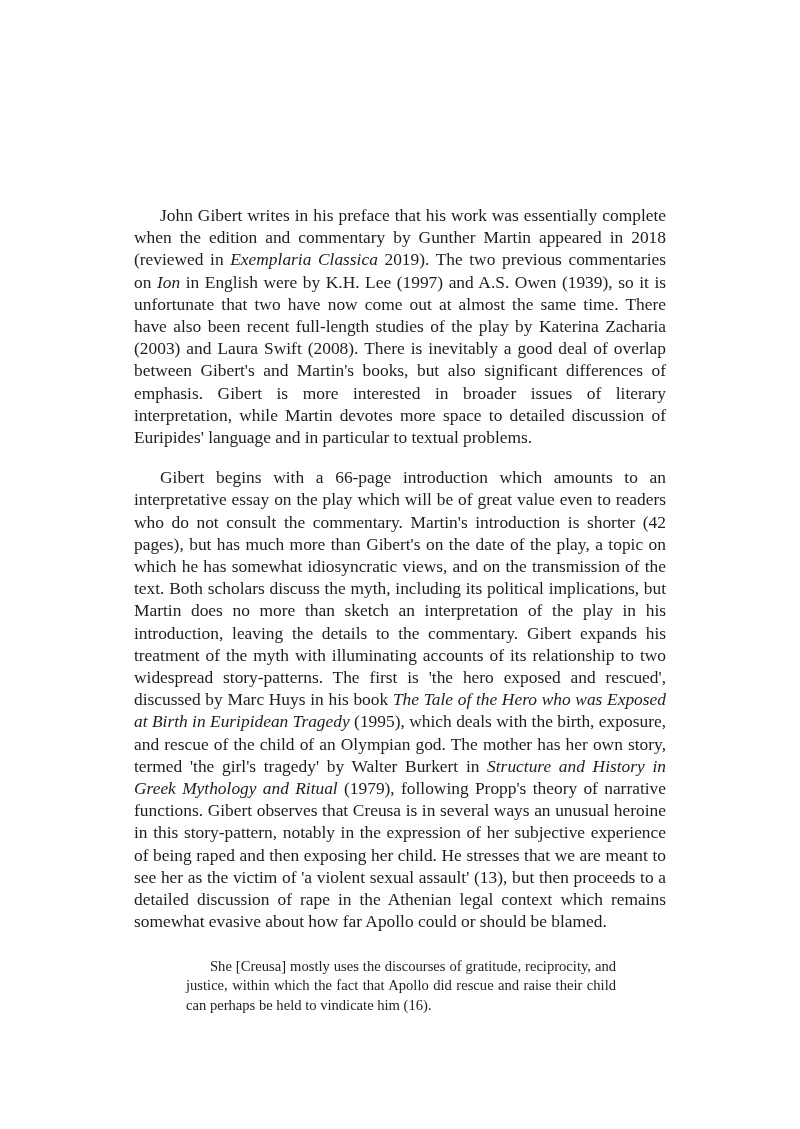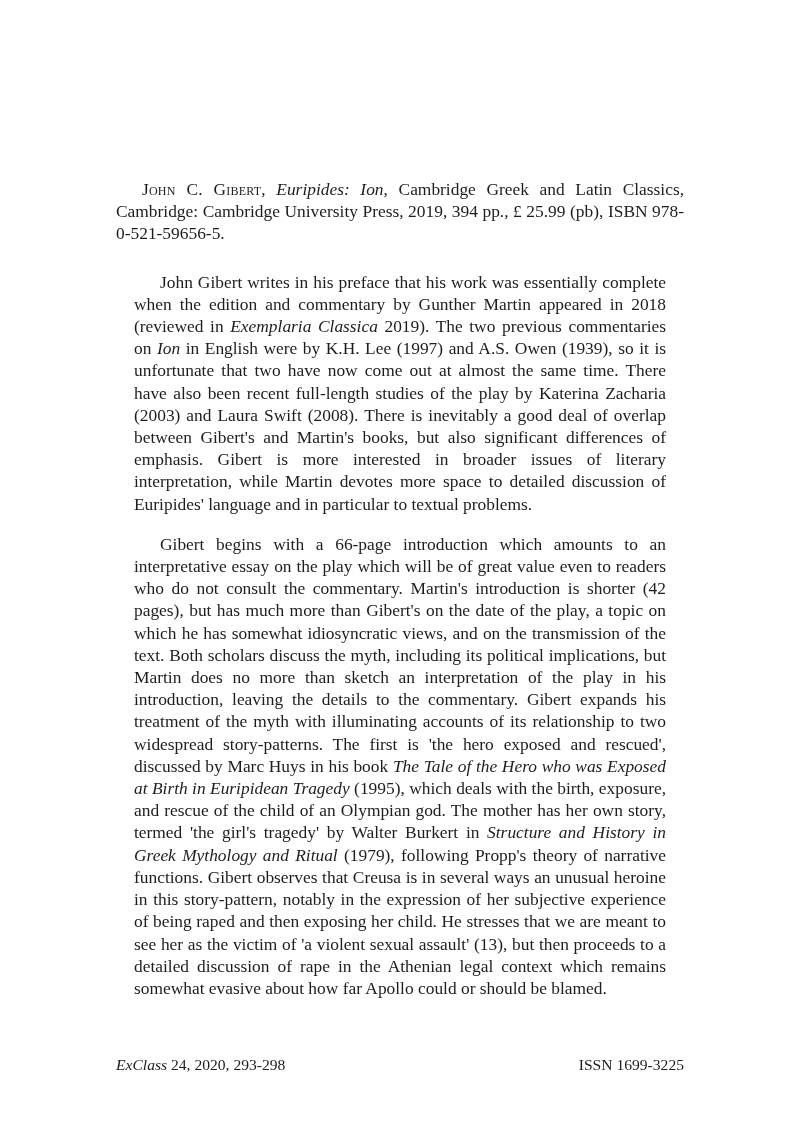--- a/index.html
+++ b/index.html
@@ -94,39 +94,31 @@
     white-space: nowrap;
   }
 </style>
 </head>
 <body>
 
 <div class="page">
 
   <div class="content">
 
-    <p class="citation">
-      <span class="smallcaps">John C. Gibert</span><span>, </span><span class="ital">Euripides: Ion</span><span>, Cambridge Greek and Latin Classics, Cambridge: Cambridge University Press, 2019, 394 pp., £ 25.99 (pb), ISBN 978-0-521-59656-5.</span>
-    </p>
 
     <div class="body-block">
 
       <p class="para">
         <span>John Gibert writes in his preface that his work was essentially complete when the edition and commentary by Gunther Martin appeared in 2018 (reviewed in </span><span class="ital">Exemplaria Classica</span><span> 2019). The two previous commentaries on </span><span class="ital">Ion</span><span> in English were by K.H. Lee (1997) and A.S. Owen (1939), so it is unfortunate that two have now come out at almost the same time. There have also been recent full-length studies of the play by Katerina Zacharia (2003) and Laura Swift (2008). There is inevitably a good deal of overlap between Gibert's and Martin's books, but also significant differences of emphasis. Gibert is more interested in broader issues of literary interpretation, while Martin devotes more space to detailed discussion of Euripides' language and in particular to textual problems.</span>
       </p>
 
       <p class="para">
         <span>Gibert begins with a 66-page introduction which amounts to an interpretative essay on the play which will be of great value even to readers who do not consult the commentary. Martin's introduction is shorter (42 pages), but has much more than Gibert's on the date of the play, a topic on which he has somewhat idiosyncratic views, and on the transmission of the text. Both scholars discuss the myth, including its political implications, but Martin does no more than sketch an interpretation of the play in his introduction, leaving the details to the commentary. Gibert expands his treatment of the myth with illuminating accounts of its relationship to two widespread story-patterns. The first is 'the hero exposed and rescued', discussed by Marc Huys in his book </span><span class="ital">The Tale of the Hero who was Exposed at Birth in Euripidean Tragedy</span><span> (1995), which deals with the birth, exposure, and rescue of the child of an Olympian god. The mother has her own story, termed 'the girl's tragedy' by Walter Burkert in </span><span class="ital">Structure and History in Greek Mythology and Ritual</span><span> (1979), following Propp's theory of narrative functions. Gibert observes that Creusa is in several ways an unusual heroine in this story-pattern, notably in the expression of her subjective experience of being raped and then exposing her child. He stresses that we are meant to see her as the victim of 'a violent sexual assault' (13), but then proceeds to a detailed discussion of rape in the Athenian legal context which remains somewhat evasive about how far Apollo could or should be blamed.</span>
       </p>
 
     </div>
 
+    <blockquote class="quote">She [Creusa] mostly uses the discourses of gratitude, reciprocity, and justice, within which the fact that Apollo did rescue and raise their child can perhaps be held to vindicate him (16).</blockquote>
 
   </div>
 
-  <div class="footer">
-    <div class="footer-left">
-      <span class="ital">ExClass</span><span> 24, 2020, 293-298</span>
-    </div>
-    <div class="footer-right">ISSN 1699-3225</div>
-  </div>
 
 </div>
 
 </body></html>

